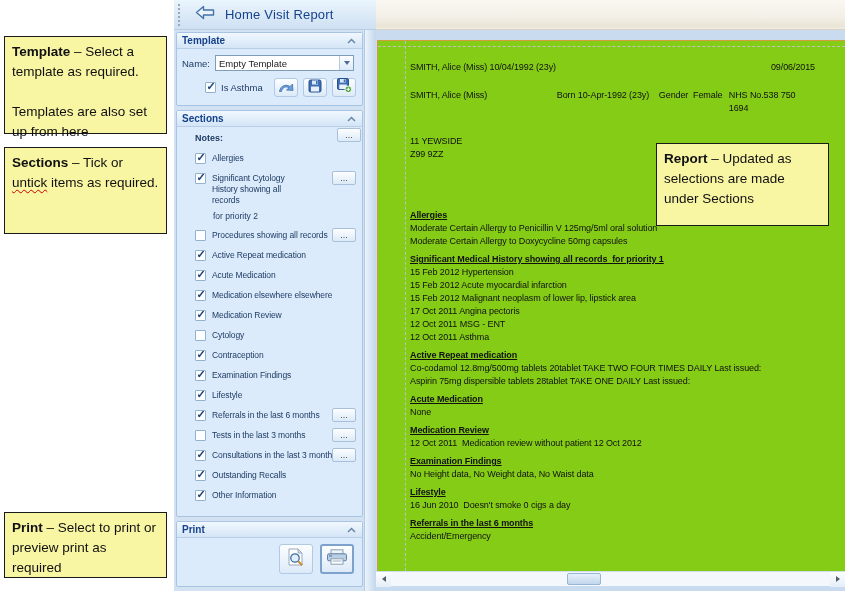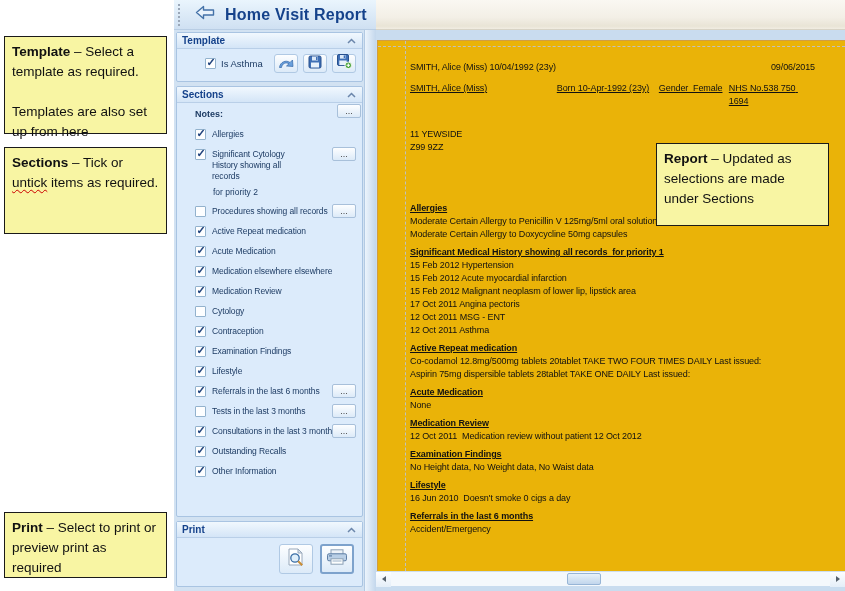--- a/index.html
+++ b/index.html
@@ -37,21 +37,21 @@
   .titlebar { position: absolute; left: 0; top: 0; right: 0; height: 30px; display: flex; }
   .titlebar-left {
     width: 202px; height: 30px;
     background: linear-gradient(#eaf5fd, #cfe0f2);
     border-bottom: 1px solid #b8cde4;
     display: flex; align-items: center; gap: 8px;
     padding-left: 4px;
   }
   .grip { width: 3px; height: 22px; border-left: 2px dotted #9aa7b8; margin-right: 4px; }
   .back-btn { width: 24px; height: 18px; display:flex; align-items:center; justify-content:center; cursor: pointer; }
-  .app-title { font-size: 16px; font-weight: bold; color: #15428b; letter-spacing: 0.2px; }
+  .app-title { font-size: 13px; font-weight: normal; color: #15428b; letter-spacing: 0.2px; }
   .titlebar-right {
     flex: 1; height: 30px;
     background: linear-gradient(#faf8f2 0%, #f3efe6 60%, #e9e4d6 90%, #f1ede3 100%);
     border-bottom: 1px solid #d8d3c5;
   }
 
   .main { position: absolute; left: 0; top: 30px; right: 0; bottom: 0; display: flex; }
 
   
   .panel-col {
@@ -162,32 +162,32 @@
     width: 12px;
     background: linear-gradient(90deg,#ecf4fc,#c3d7ec);
     border-left: 1px solid #b3cae3;
     cursor: col-resize;
   }
 
   
   .report-area { flex: 1; position: relative; background: #c9dcef; overflow: hidden; }
   .page {
     position: absolute; left: 1px; top: 10px; right: 0; bottom: 20px;
-    background: #eab308;
+    background: #84cc16;
     border-left: 1px solid #d29d3f;
     border-top: 1px solid #d29d3f;
     overflow: hidden;
   }
   .page::before { content:""; position:absolute; left:27px; top:0; bottom:0; border-left:1px dashed #c0c0c0; }
   .page::after  { content:""; position:absolute; left:0; right:0; top:5px; border-top:1px dashed #c0c0c0; }
 
   .rpt { position: relative; padding: 20px 30px 0 32px; font-size: 9px; letter-spacing: -0.1px; color: #111; }
   .rpt * { white-space: pre-wrap; }
   .rpt-row1 { display:flex; justify-content:space-between; line-height: 13px; }
-  .rpt-banner { display:flex; margin-top: 8px; line-height: 13px; text-decoration: underline; }
+  .rpt-banner { display:flex; margin-top: 15px; line-height: 13px; }
   .rpt-banner .c1 { width: 151px; }
   .rpt-banner .c2 { width: 105px; }
   .rpt-banner .c3 { width: 72px; }
   .rpt-address { margin-top: 20px; line-height: 13px; }
   .rpt-body { margin-top: 48px; }
   .rpt-body h4 { font-size: 9px; font-weight: bold; text-decoration: underline; margin-top: 5px; line-height: 13px; }
   .rpt-body p  { line-height: 13px; }
 
   
   .hscroll {
@@ -253,20 +253,29 @@
 
       <div class="panel">
         <div class="panel-header">
           <span>Template</span>
           <span class="chev">
             <svg width="9" height="6" viewBox="0 0 9 6">
                 <path d="M1 5 L4.5 1.5 L8 5" stroke="#6b86ab" fill="none" stroke-width="1.5"></path>
               </svg>
           </span>
         </div>
+        <div class="name-row">
+          <span class="name-label">Name:</span>
+          <div class="combo">
+            <span class="combo-text">Empty Template</span>
+            <span class="combo-btn">
+                <span class="tri-down"></span>
+              </span>
+          </div>
+        </div>
         <div class="default-row">
           <div class="cb checked" id="default-cb"></div>
           <span class="name-label">Is Asthma</span>
           <div class="tool-btns">
             <div class="tool-btn">
               <span>
                 <svg width="16" height="12" viewBox="0 0 16 12">
                     <path d="M1.5 10.5 C2 5 8 2.5 12 5.5 L14.5 3 L15 9.5 L8.5 9 L11 6.8 C8 4.8 4 6.5 3.5 10.5 Z" fill="#6aa0dc" stroke="#3567a8" stroke-width="0.7"></path>
                   </svg>
               </span>

